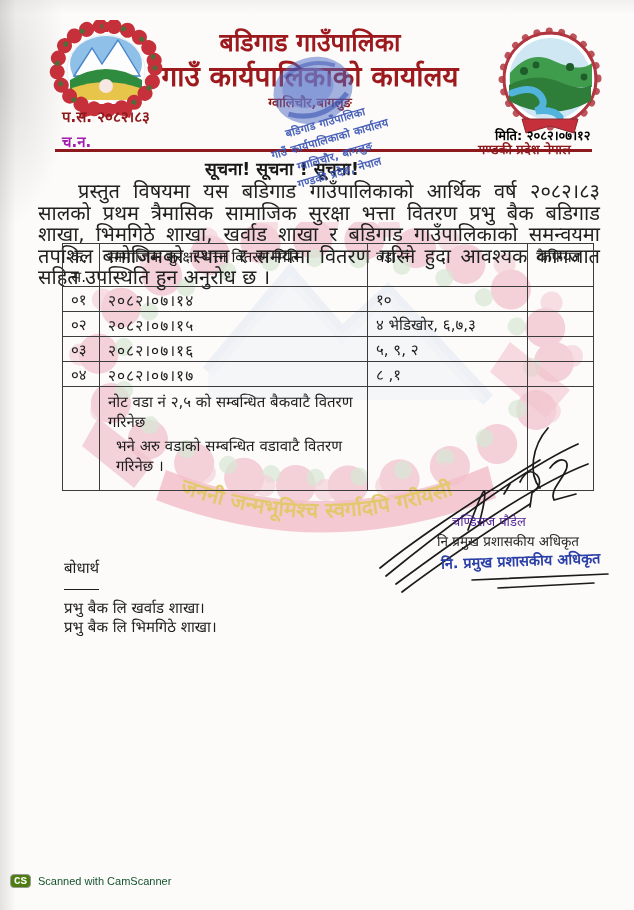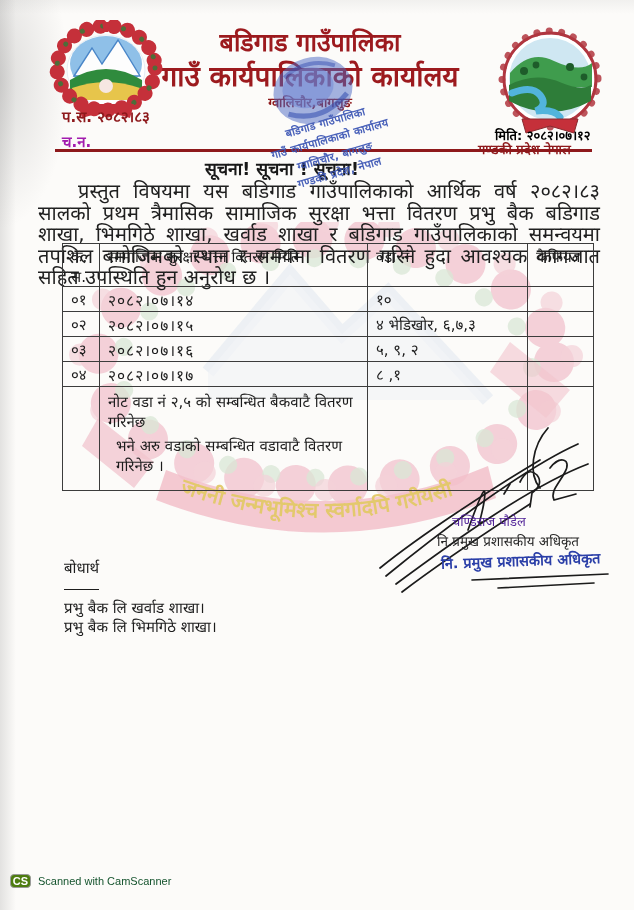--- a/index.html
+++ b/index.html
@@ -71,21 +71,21 @@
   .cc-head { position:absolute; left:64px; top:557px; font-size:15px; color:#1d1d1d;
              border-bottom:1.4px solid #1d1d1d; padding-bottom:12px; z-index:2; }
   .cc-1 { position:absolute; left:64px; top:579px; font-size:15px; color:#1d1d1d; z-index:2; }
   .cc-2 { position:absolute; left:64px; top:597px; font-size:15px; color:#1d1d1d; z-index:2; }
   .cc-3 { position:absolute; left:64px; top:616px; font-size:15px; color:#1d1d1d; z-index:2; }
 
   
   .footer { position:absolute; left:10px; top:874px; display:flex; align-items:center; gap:7px; z-index:3; }
   .cs-badge { width:21px; height:14px; background:#4d7c0f; border:1px solid #9a9a9a; border-radius:4px;
               color:#fff; font-size:11px; font-weight:bold; display:flex; align-items:center;
-              justify-content:center; font-family:Liberation Sans, sans-serif; }
+              justify-content:center; font-family:Liberation Mono, monospace; }
   .cs-text { font-size:11px; color:#14532d; font-family:Liberation Sans, sans-serif; }
 </style>
 </head>
 <body>
 
 <div class="page">
 
   <div class="scan-top"></div>
   <div class="scan-left-strip"></div>
   <div class="scan-corner"></div>

